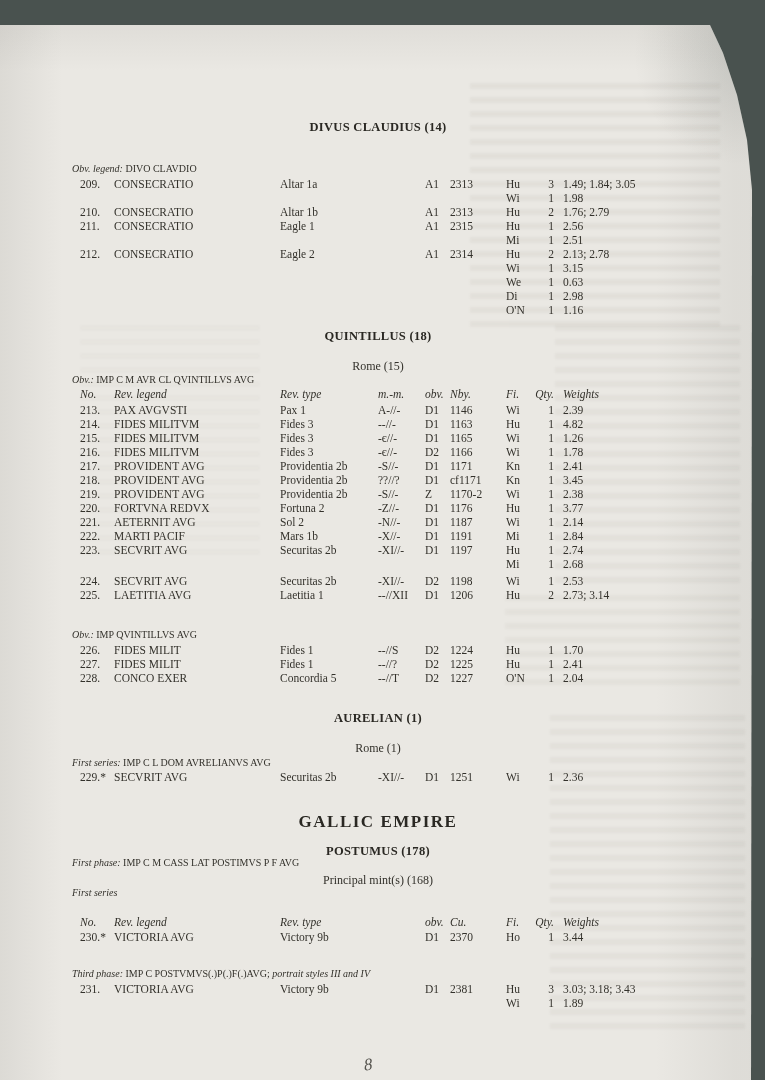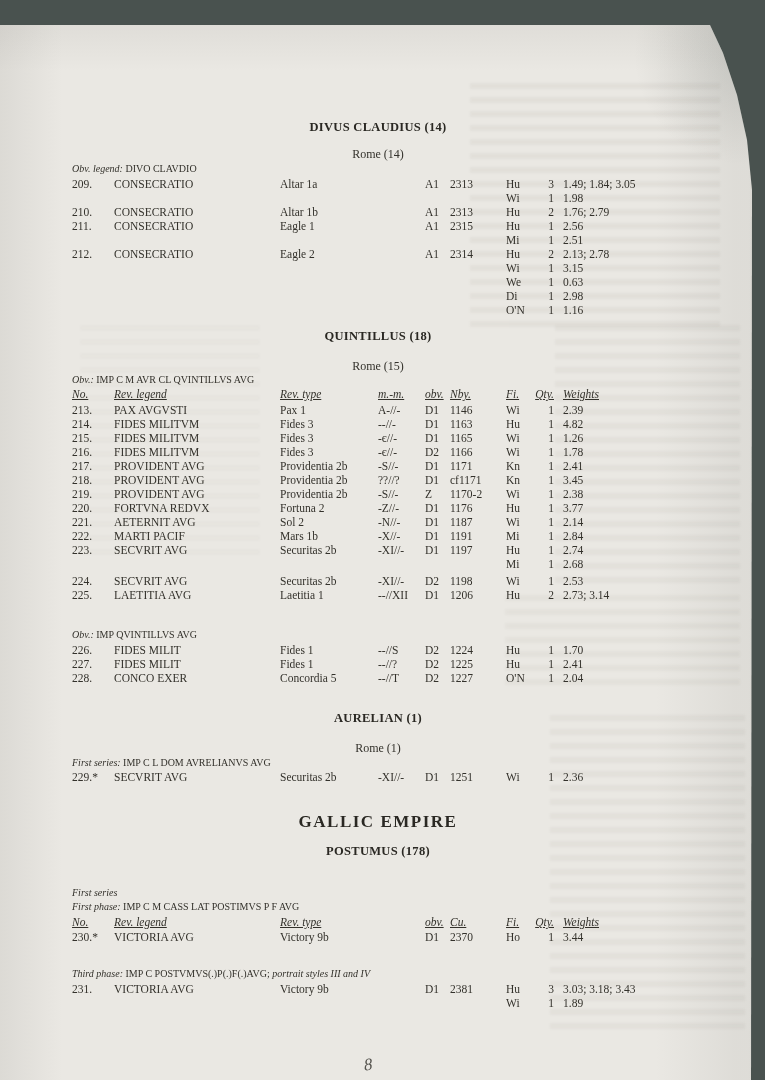--- a/index.html
+++ b/index.html
@@ -24,23 +24,23 @@
   }
   .line{position:absolute;white-space:nowrap;}
   .center{left:0;width:756px;text-align:center;}
   .title{font-weight:bold;font-size:12.5px;letter-spacing:.3px;color:#2a2823;}
   .big-title{font-weight:bold;font-size:17px;letter-spacing:1.5px;color:#2a2823;}
   .mint{font-size:12px;}
   .obv-line{left:72px;font-size:10px;}
   .italic{font-style:italic;}
   .rows{position:absolute;left:0;right:0;}
   .row{position:relative;height:14px;font-size:11.5px;}
-  .row.hdr .cell{font-style:italic;text-decoration:underline;}
+  .row.hdr .cell{font-style:italic;}
   .cell{position:absolute;top:0;white-space:nowrap;}
-  .c-no{left:72px;}
+  .c-no{left:80px;}
   .c-legend{left:114px;}
   .c-type{left:280px;}
   .c-mm{left:378px;}
   .c-obv{left:425px;}
   .c-nby{left:450px;}
   .c-cu{left:450px;}
   .c-fi{left:506px;}
   .c-qty{left:526px;width:28px;text-align:right;}
   .c-wt{left:563px;}
   .gap-before{margin-top:3px;}
@@ -66,21 +66,20 @@
 
 <div class="page">
 
   <div class="bleed" style="left:470px;top:58px;width:250px;height:250px;opacity:.55;"></div>
   <div class="bleed" style="left:555px;top:300px;width:185px;height:262px;opacity:.5;"></div>
   <div class="bleed" style="left:505px;top:570px;width:235px;height:92px;opacity:.45;"></div>
   <div class="bleed" style="left:550px;top:690px;width:195px;height:320px;opacity:.5;"></div>
   <div class="bleed" style="left:80px;top:300px;width:180px;height:230px;opacity:.25;"></div>
 
   <div class="line center title" style="top:95px;">DIVUS CLAUDIUS (14)</div>
-  <div class="line center mint" style="top:122px;">Rome (14)</div>
   <div class="line obv-line" style="top:138px;">
     <span class="italic">Obv. legend:</span>
     <span>DIVO CLAVDIO</span>
   </div>
   <div class="rows" style="top:153px;">
       <div class="row">
         <span class="cell c-no">209.</span>
         <span class="cell c-legend">CONSECRATIO</span>
         <span class="cell c-type">Altar 1a</span>
         <span class="cell c-obv">A1</span>
@@ -412,22 +411,23 @@
         <span class="cell c-obv">D1</span>
         <span class="cell c-nby">1251</span>
         <span class="cell c-fi">Wi</span>
         <span class="cell c-qty">1</span>
         <span class="cell c-wt">2.36</span>
       </div>
     </div>
 
   <div class="line center big-title" style="top:787px;">GALLIC EMPIRE</div>
   <div class="line center title" style="top:819px;">POSTUMUS (178)</div>
+  <div class="line center mint" style="top:848px;">Principal mint(s) (168)</div>
   <div class="line obv-line italic" style="top:862px;text-align:center;">First series</div>
-  <div class="line obv-line" style="top:876px;">
+  <div class="line obv-line" style="top:832px;">
     <span class="italic">First phase:</span>
     <span>IMP C M CASS LAT POSTIMVS P F AVG</span>
   </div>
   <div class="rows" style="top:891px;">
     <div class="row hdr">
       <span class="cell c-no">No.</span>
       <span class="cell c-legend">Rev. legend</span>
       <span class="cell c-type">Rev. type</span>
       <span class="cell c-obv">obv.</span>
       <span class="cell c-cu">Cu.</span>

